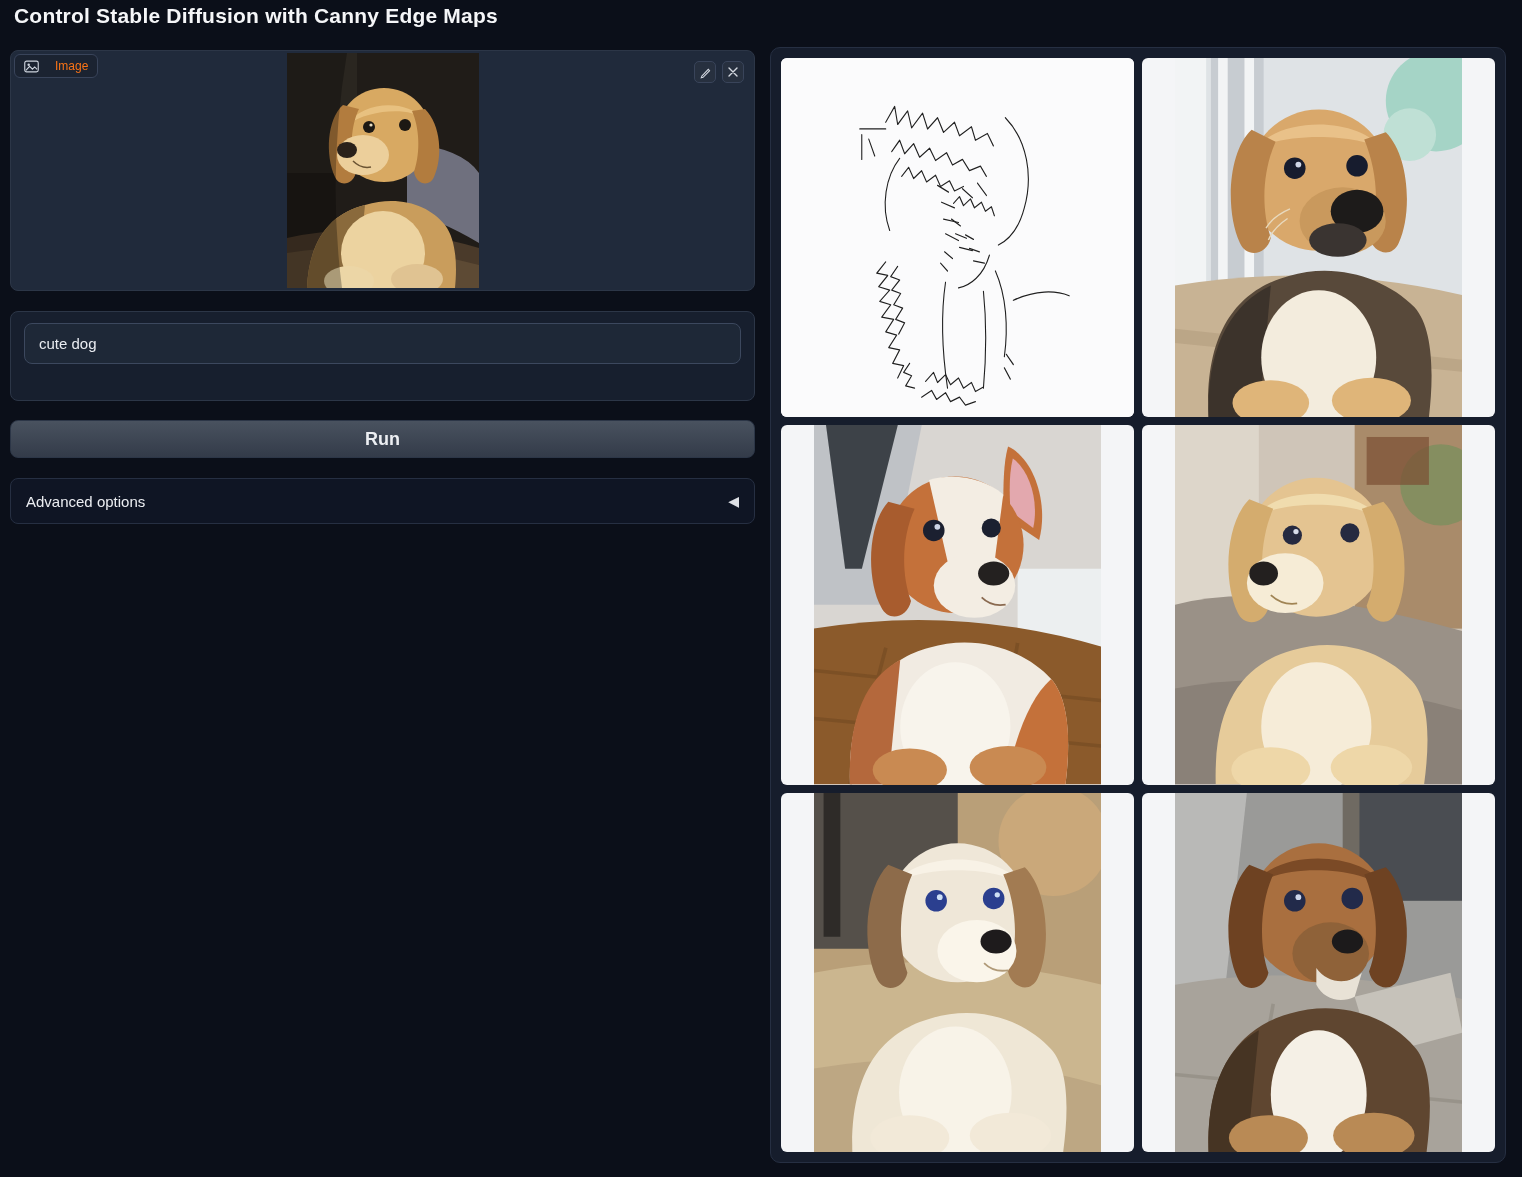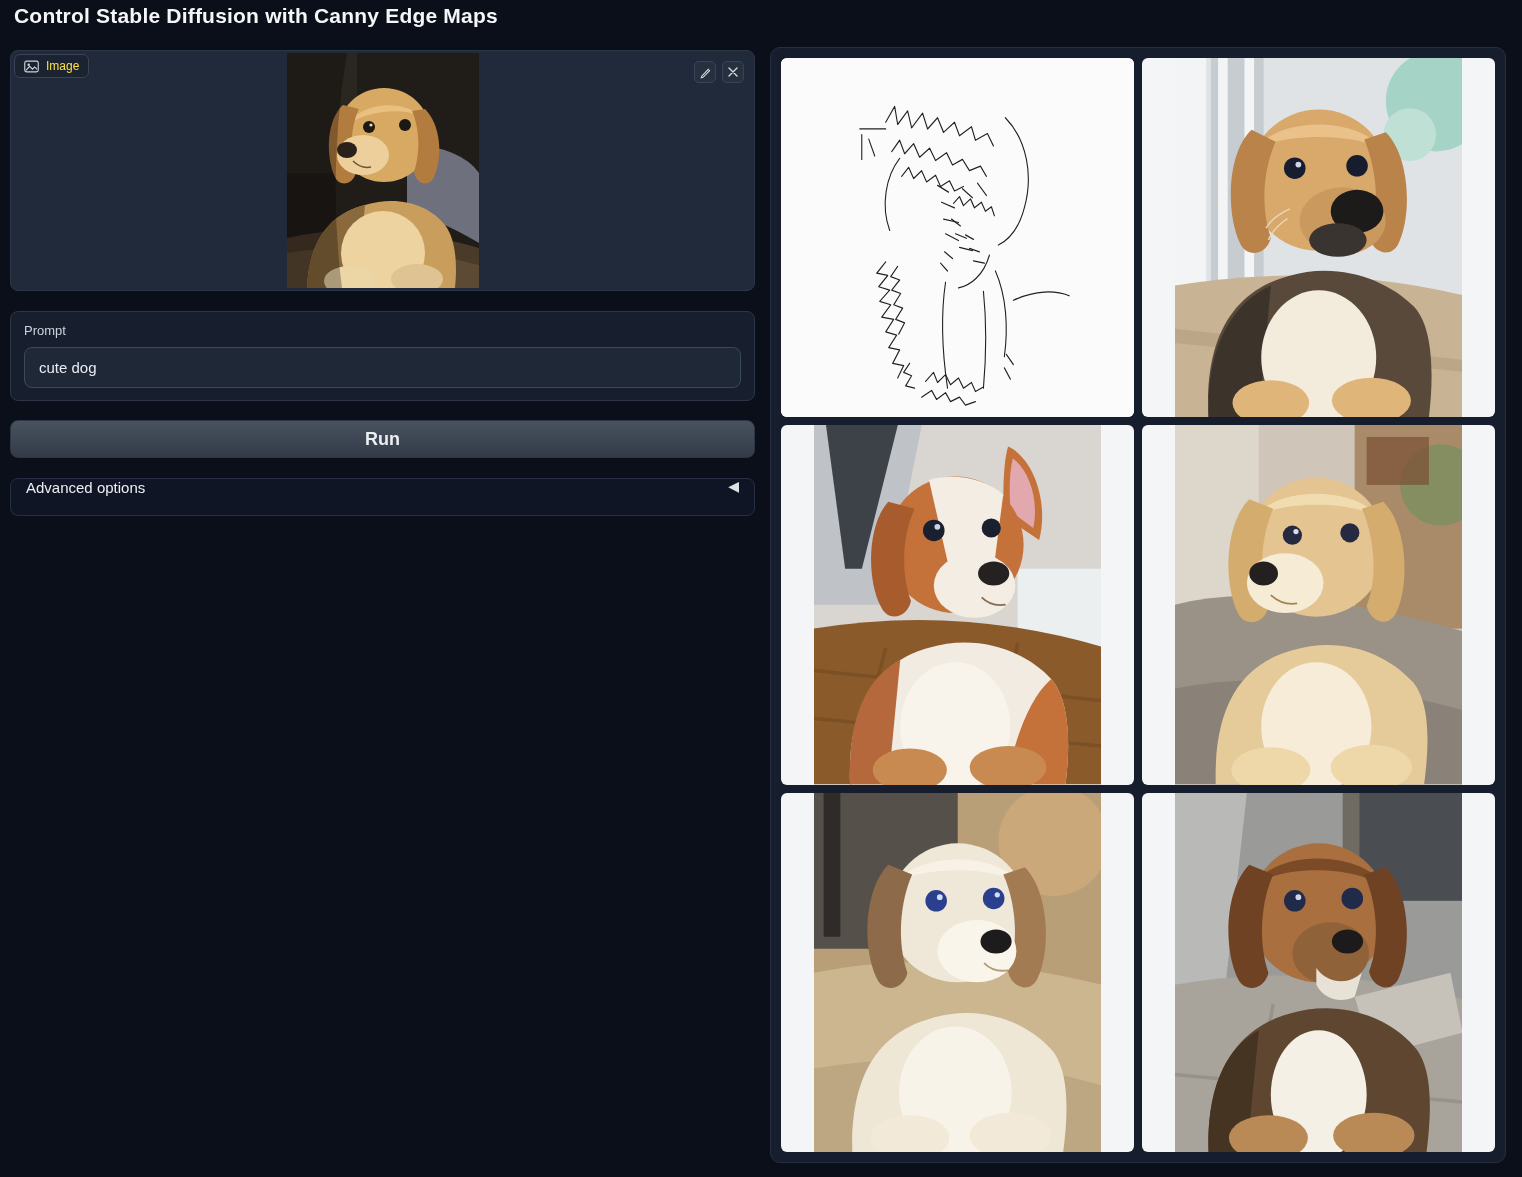--- a/index.html
+++ b/index.html
@@ -4,32 +4,32 @@
 <style>
   *{box-sizing:border-box;margin:0;padding:0}
   html,body{width:1522px;height:1177px}
   body{background:#0b0f19;font-family:"Liberation Sans",sans-serif;color:#e5e7eb;position:relative;overflow:hidden}
   .title{position:absolute;left:14px;top:4px;font-size:21px;font-weight:700;color:#f5f6f8;letter-spacing:.2px}
 
   
   .left{position:absolute;left:10px;top:50px;width:745px}
   .image-block{position:relative;height:241px;background:#202a3b;border:1px solid #2c3647;border-radius:8px;overflow:hidden}
   .photo-wrap{position:absolute;inset:0;display:flex;align-items:center;justify-content:center}
-  .badge{position:absolute;top:3px;left:3px;display:flex;gap:7px;align-items:center;background:#1b2331;border:1px solid #39445a;border-radius:6px;padding:4px 9px;font-size:12px;color:#fde047;z-index:3}
+  .badge{position:absolute;top:3px;left:3px;display:flex;gap:16px;align-items:center;background:#1b2331;border:1px solid #39445a;border-radius:6px;padding:4px 9px;font-size:12px;color:#f97316;z-index:3}
   .iconbtns{position:absolute;top:10px;right:10px;display:flex;gap:6px;z-index:3}
   .iconbtn{width:22px;height:22px;border-radius:5px;background:#27303f;border:1px solid #39445a;display:flex;align-items:center;justify-content:center;color:#d4d9e1;cursor:pointer}
   .iconbtn svg{display:block}
 
   .prompt-block{margin-top:20px;background:#171f2e;border:1px solid #2c3647;border-radius:8px;padding:11px 13px;height:90px}
   .prompt-label{font-size:13px;color:#ccd2dc;margin-bottom:9px}
   .prompt-input{width:100%;height:41px;background:#1e2837;border:1px solid #3c485e;border-radius:8px;color:#e9ecf1;font-size:15px;padding:0 14px;font-family:"Liberation Sans",sans-serif;outline:none}
 
   .run{margin-top:19px;display:block;width:100%;height:38px;border-radius:8px;border:1px solid #2c3647;background:linear-gradient(#49525f,#333b49);color:#eceef2;font-weight:700;font-size:18px;cursor:pointer;font-family:"Liberation Sans",sans-serif}
 
-  .accordion{margin-top:20px;height:38px;background:#0f1524;border:1px solid #262f42;border-radius:8px;display:flex;justify-content:space-between;padding:0 15px;font-size:15px;color:#eceef2;cursor:pointer}
+  .accordion{margin-top:20px;height:46px;background:#0f1524;border:1px solid #262f42;border-radius:8px;display:flex;align-items:center;justify-content:space-between;padding:0 15px;font-size:15px;color:#eceef2;cursor:pointer}
   .acc-caret{color:#dde0e5;font-size:14px;line-height:1}
 
   
   .right{position:absolute;left:770px;top:47px;width:736px;height:1116px;background:#161d2c;border:1px solid #262f42;border-radius:10px;padding:10px}
   .grid{display:grid;grid-template-columns:1fr 1fr;grid-template-rows:1fr 1fr 1fr;gap:8px;height:100%}
   .card{background:#f4f5f7;border-radius:6px;overflow:hidden;display:flex;align-items:center;justify-content:center;cursor:pointer}
   .card svg{height:100%;display:block}
   .edge-card svg{width:100%}
   .sk{fill:none;stroke:#202020;stroke-width:1.1;stroke-linecap:round;stroke-linejoin:round}
 </style>
@@ -91,21 +91,20 @@
         <circle cx="82" cy="74" r="6" fill="#1c1813"></circle>
         <circle cx="118" cy="72" r="6" fill="#1c1813"></circle>
         <circle cx="84" cy="72" r="1.6" fill="#e8dcc0"></circle>
 
         <path d="M0 0 H60 Q40 120 55 235 H0 Z" fill="#000000" opacity="0.28"></path>
       </svg>
     </div>
   </div>
 
   <div class="prompt-block">
-    <div class="prompt-label">Prompt</div>
     <input class="prompt-input" type="text" value="cute dog" style="">
   </div>
 
   <button class="run">Run</button>
 
   <div class="accordion">
     <span>Advanced options</span>
     <span class="acc-caret">◀</span>
   </div>
 </div>

